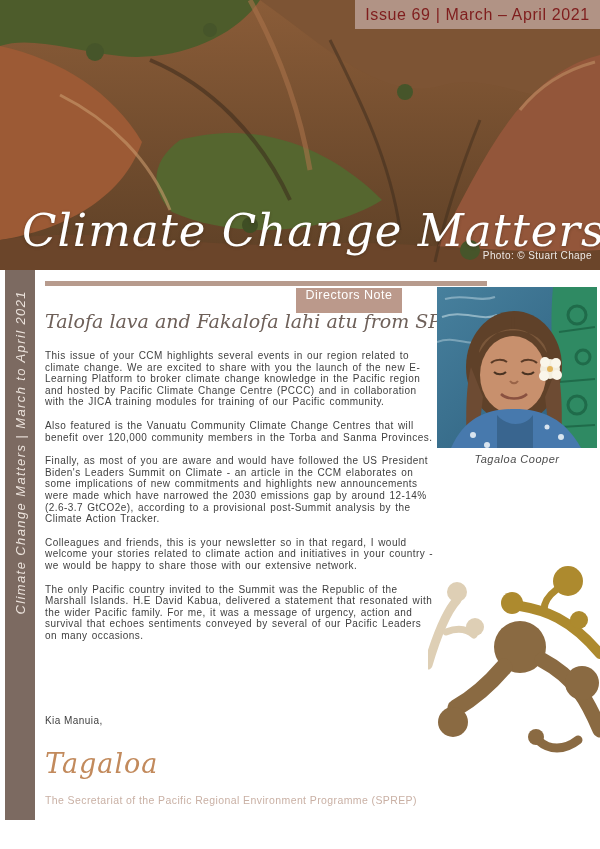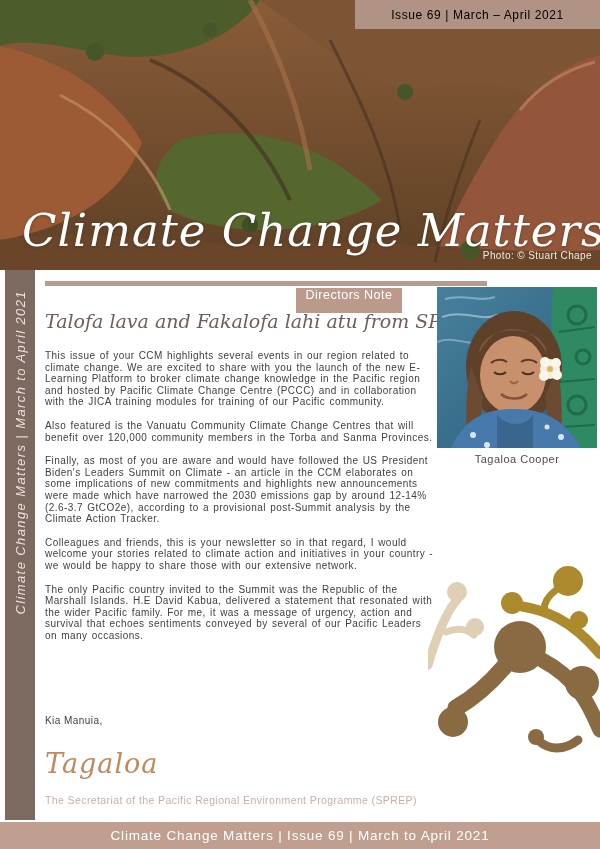--- a/index.html
+++ b/index.html
@@ -8,23 +8,23 @@
     background:#ffffff; overflow:hidden;
     font-family:"Liberation Sans", sans-serif;
   }
 
   
   .cover { position:absolute; left:0; top:0; width:600px; height:270px; }
   .cover svg { display:block; width:600px; height:270px; }
 
   .issue-bar {
     position:absolute; left:355px; top:0; width:245px; height:29px;
-    background:rgba(180,151,138,0.95); color:#000000;
+    background:rgba(180,151,138,0.95); color:#7f1d1d;
     display:flex; align-items:center; justify-content:center;
-    font-size:12px; letter-spacing:0.6px; font-weight:400;
+    font-size:16px; letter-spacing:0.6px; font-weight:400;
   }
 
   .cover-title {
     position:absolute; left:22px; top:204px; width:560px;
     font-family:"DejaVu Serif", serif; font-style:italic;
     font-size:45px; color:#ffffff; white-space:nowrap;
     text-shadow:0 1px 3px rgba(60,40,20,0.45);
     letter-spacing:1px;
   }
 
@@ -68,21 +68,21 @@
     font-size:10px; line-height:11.6px; letter-spacing:0.45px;
     word-spacing:1px; color:#404040;
   }
   .body-copy p { margin:0 0 12px 0; }
 
   
   .portrait { position:absolute; left:437px; top:287px; width:160px; height:161px; }
   .portrait svg { display:block; width:160px; height:161px; }
   .portrait-caption {
     position:absolute; left:437px; top:453px; width:160px;
-    text-align:center; font-size:11px; letter-spacing:0.5px; color:#4c4c4c;
+    text-align:center; font-size:11px; letter-spacing:0.5px; color:#4c4c4c;font-style:italic;
   }
 
   
   .swirls { position:absolute; left:428px; top:550px; width:172px; height:215px; pointer-events:none; }
   .swirls svg { display:block; width:172px; height:215px; }
 
   
   .closing-line { position:absolute; left:45px; top:715px; font-size:10px; letter-spacing:0.45px; color:#404040; }
   .signature-name {
     position:absolute; left:45px; top:748px;
@@ -234,17 +234,14 @@
       <circle cx="154" cy="133" r="17" fill="#8a6a42"></circle>
       <path d="M150,190 C136,201 121,200 111,191" stroke="#8a6a42" stroke-width="9" fill="none" stroke-linecap="round"></path>
       <circle cx="108" cy="187" r="8" fill="#8a6a42"></circle>
     </svg>
   </div>
 
   <div class="closing-line">Kia Manuia,</div>
   <div class="signature-name">Tagaloa</div>
   <div class="signature-org">The Secretariat of the Pacific Regional Environment Programme (SPREP)</div>
 
-  <div class="footer-bar">
-    <span>Climate Change Matters  |  Issue 69  |  March to April 2021</span>
-  </div>
 
 </div>
 
 </body></html>

